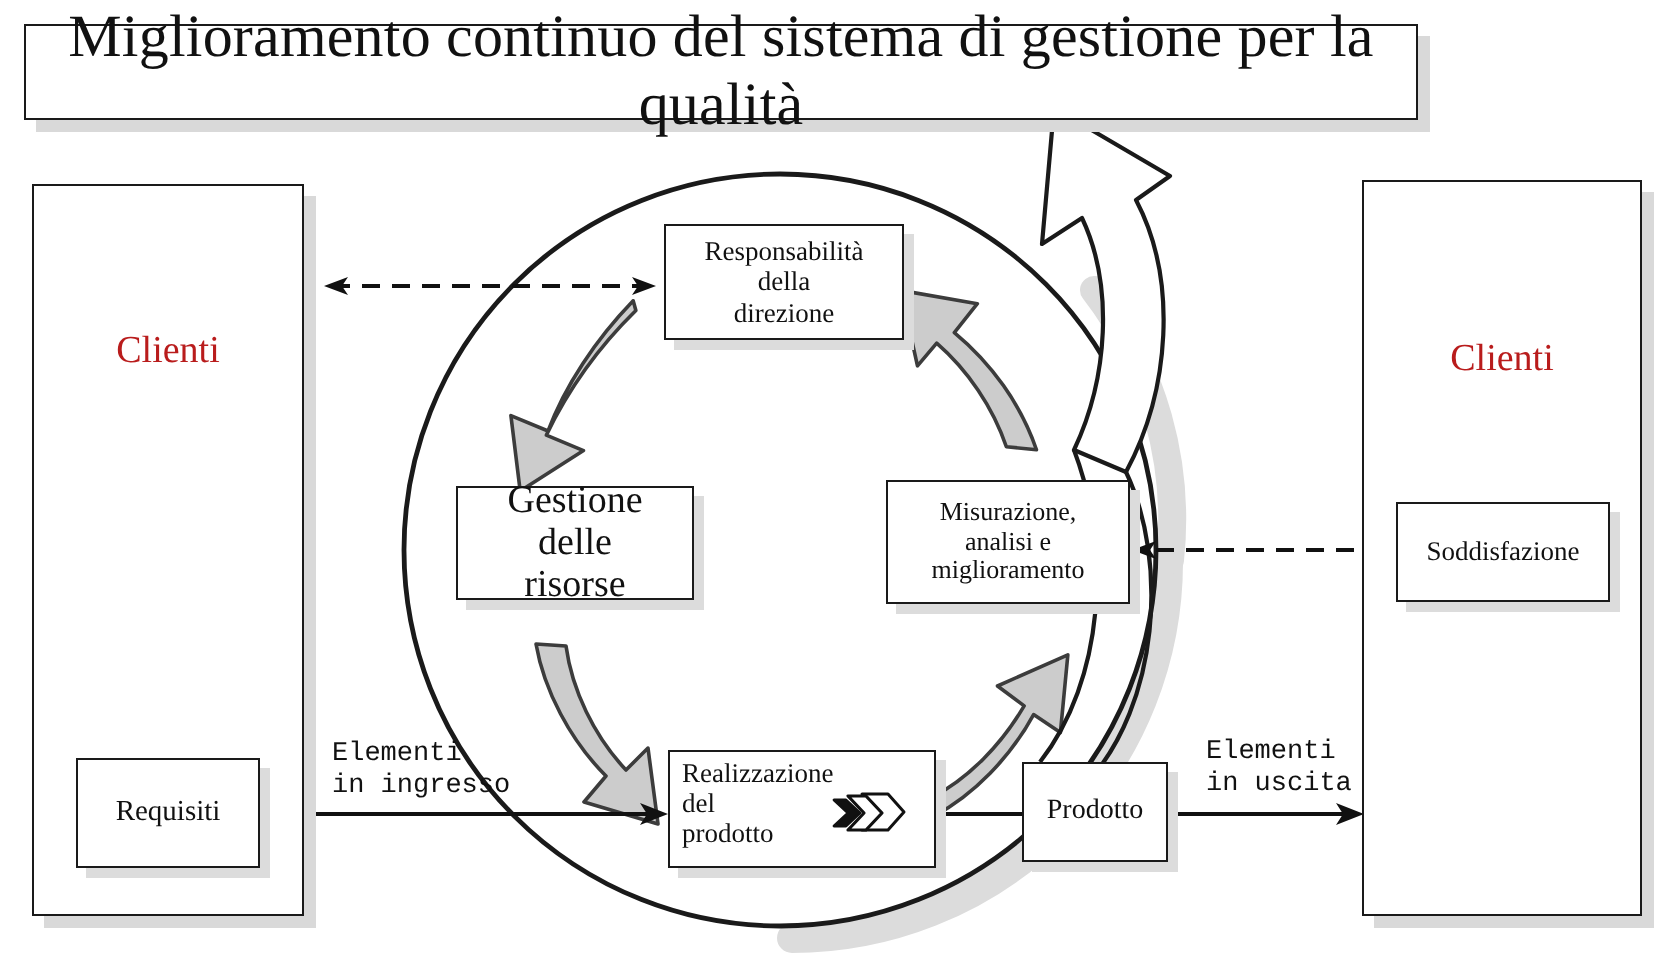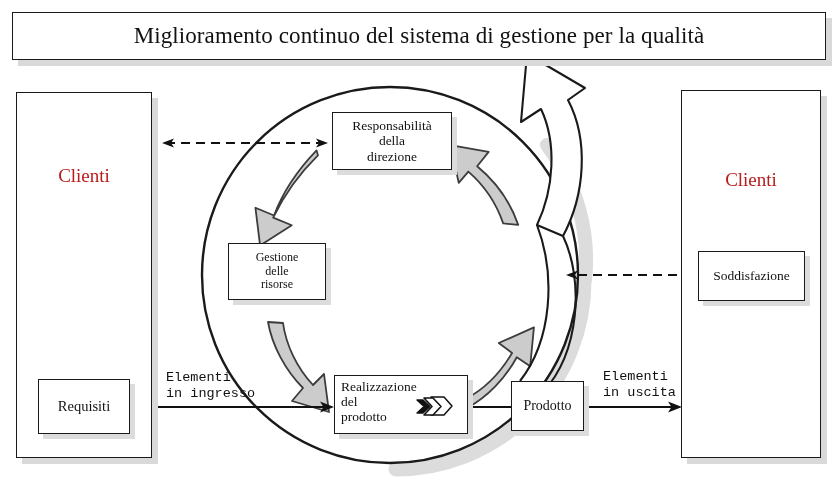--- a/index.html
+++ b/index.html
@@ -28,23 +28,23 @@
     text-align: center;
     color: #111111;
     line-height: 1.12;
   }
   .box.thin { border-width: 1.3px; box-shadow: 5px 5px 0 0 #dcdcdc; }
 
   
   #title-banner {
     left: 12px;
     top: 12px;
-    width: 814px;
+    width: 697px;
     height: 48px;
-    font-size: 23px;
+    font-size: 30px;
     letter-spacing: 0.1px;
   }
 
   
   #panel-left {
     left: 16px;
     top: 92px;
     width: 136px;
     height: 366px;
     align-items: flex-start;
@@ -89,23 +89,23 @@
     left: 332px;
     top: 112px;
     width: 120px;
     height: 58px;
     font-size: 13.5px;
     flex-direction: column;
   }
   #box-gestione {
     left: 228px;
     top: 243px;
-    width: 98px;
+    width: 119px;
     height: 57px;
-    font-size: 12px;
+    font-size: 19px;
     flex-direction: column;
   }
   #box-misurazione {
     left: 443px;
     top: 240px;
     width: 122px;
     height: 62px;
     font-size: 13px;
     flex-direction: column;
   }
@@ -269,20 +269,25 @@
     <span>della</span>
     <span>direzione</span>
   </div>
 
   <div class="box thin" id="box-gestione">
     <span>Gestione</span>
     <span>delle</span>
     <span>risorse</span>
   </div>
 
+  <div class="box thin" id="box-misurazione">
+    <span>Misurazione,</span>
+    <span>analisi e</span>
+    <span>miglioramento</span>
+  </div>
 
   <div class="box thin" id="box-realizzazione">
     <div class="rz-text">
       <div>Realizzazione</div>
       <div>del</div>
       <div>prodotto</div>
     </div>
     <svg class="flow-icon" viewBox="0 0 46 22">
       <path d="M17,2 L30,2 L38,11 L30,20 L17,20 L25,11 Z" fill="#ffffff" stroke="#111111" stroke-width="1.5" stroke-linejoin="round"></path>
       <path d="M10,3 L19,3 L27,11.5 L19,20 L10,20 L18,11.5 Z" fill="#ffffff" stroke="#111111" stroke-width="1.6" stroke-linejoin="round"></path>

